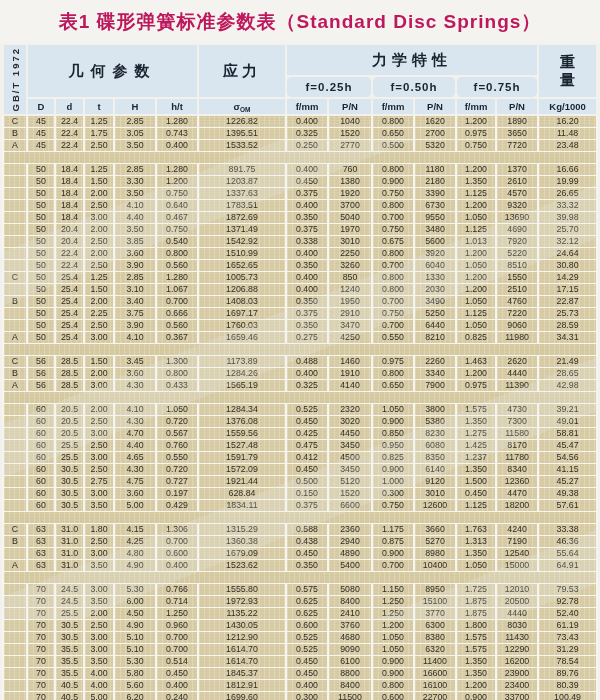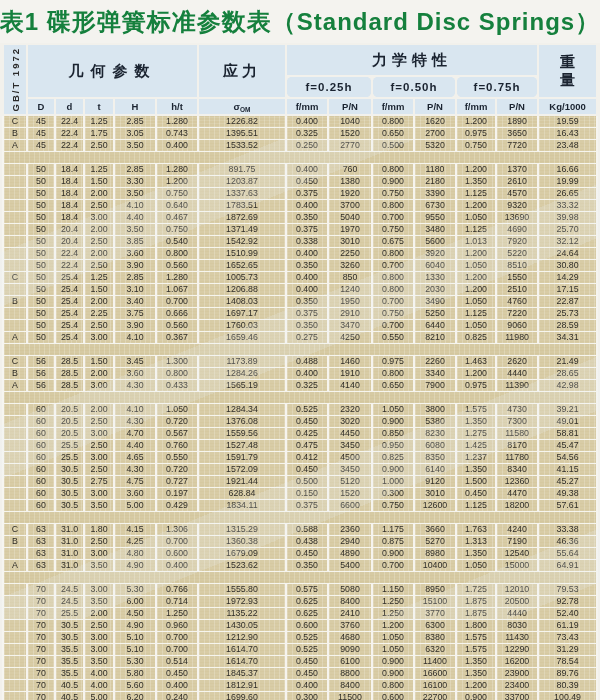--- a/index.html
+++ b/index.html
@@ -11,21 +11,21 @@
   }
   .page{
     position:relative;width:600px;height:700px;overflow:hidden;
     background:#f2f1ec;
   }
   .title-bar{
     height:43px;display:flex;align-items:center;justify-content:center;
     background:#f4f3ef;
   }
   .page-title{
-    color:#15803d;font-weight:bold;font-size:24px;letter-spacing:1px;
+    color:#be185d;font-weight:bold;font-size:19px;letter-spacing:1px;
     white-space:nowrap;
   }
   table{
     width:596px;margin:0 2px;border-collapse:collapse;table-layout:fixed;
     border:2px solid #f6f5f0;
   }
   thead th{
     background:#d9e6f0;
     border:2px solid #f2f1ec;
     color:#1a2330;
@@ -136,37 +136,37 @@
           <td>1.25</td>
           <td>2.85</td>
           <td>1.280</td>
           <td>1226.82</td>
           <td>0.400</td>
           <td>1040</td>
           <td>0.800</td>
           <td>1620</td>
           <td>1.200</td>
           <td>1890</td>
-          <td>19.59</td>
+          <td>16.20</td>
         </tr>
         <tr>
           <td>B</td>
           <td>45</td>
           <td>22.4</td>
           <td>1.75</td>
           <td>3.05</td>
           <td>0.743</td>
           <td>1395.51</td>
           <td>0.325</td>
           <td>1520</td>
           <td>0.650</td>
           <td>2700</td>
           <td>0.975</td>
           <td>3650</td>
-          <td>16.43</td>
+          <td>11.48</td>
         </tr>
         <tr>
           <td>A</td>
           <td>45</td>
           <td>22.4</td>
           <td>2.50</td>
           <td>3.50</td>
           <td>0.400</td>
           <td>1533.52</td>
           <td>0.250</td>

